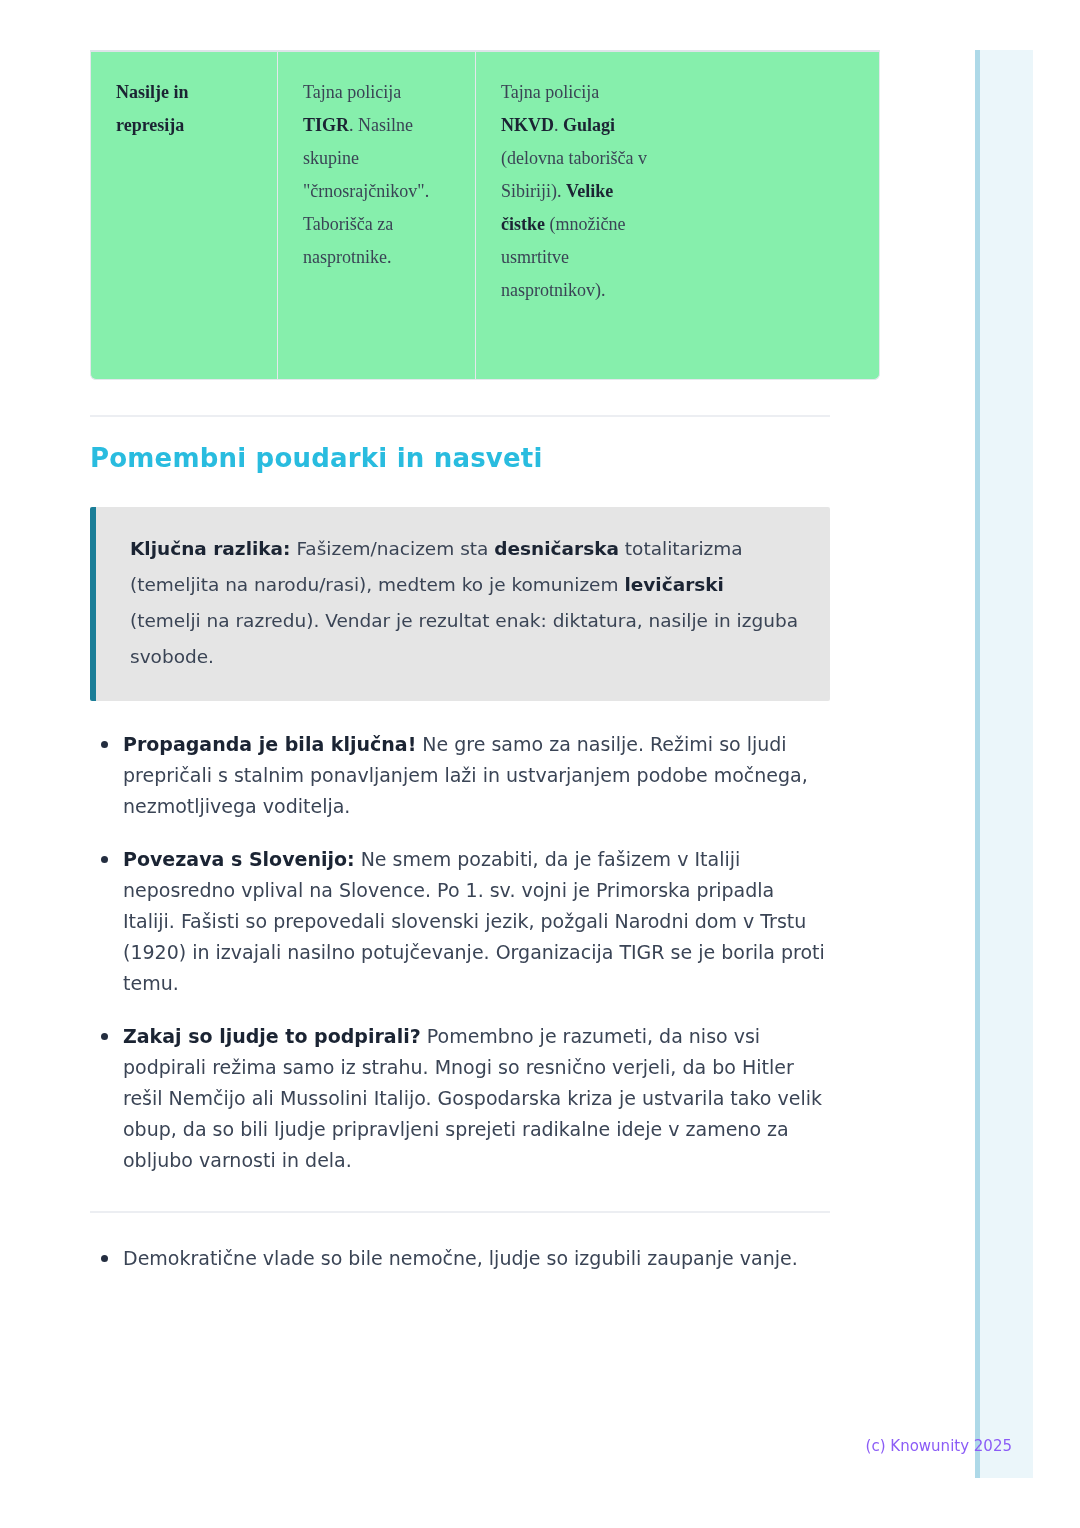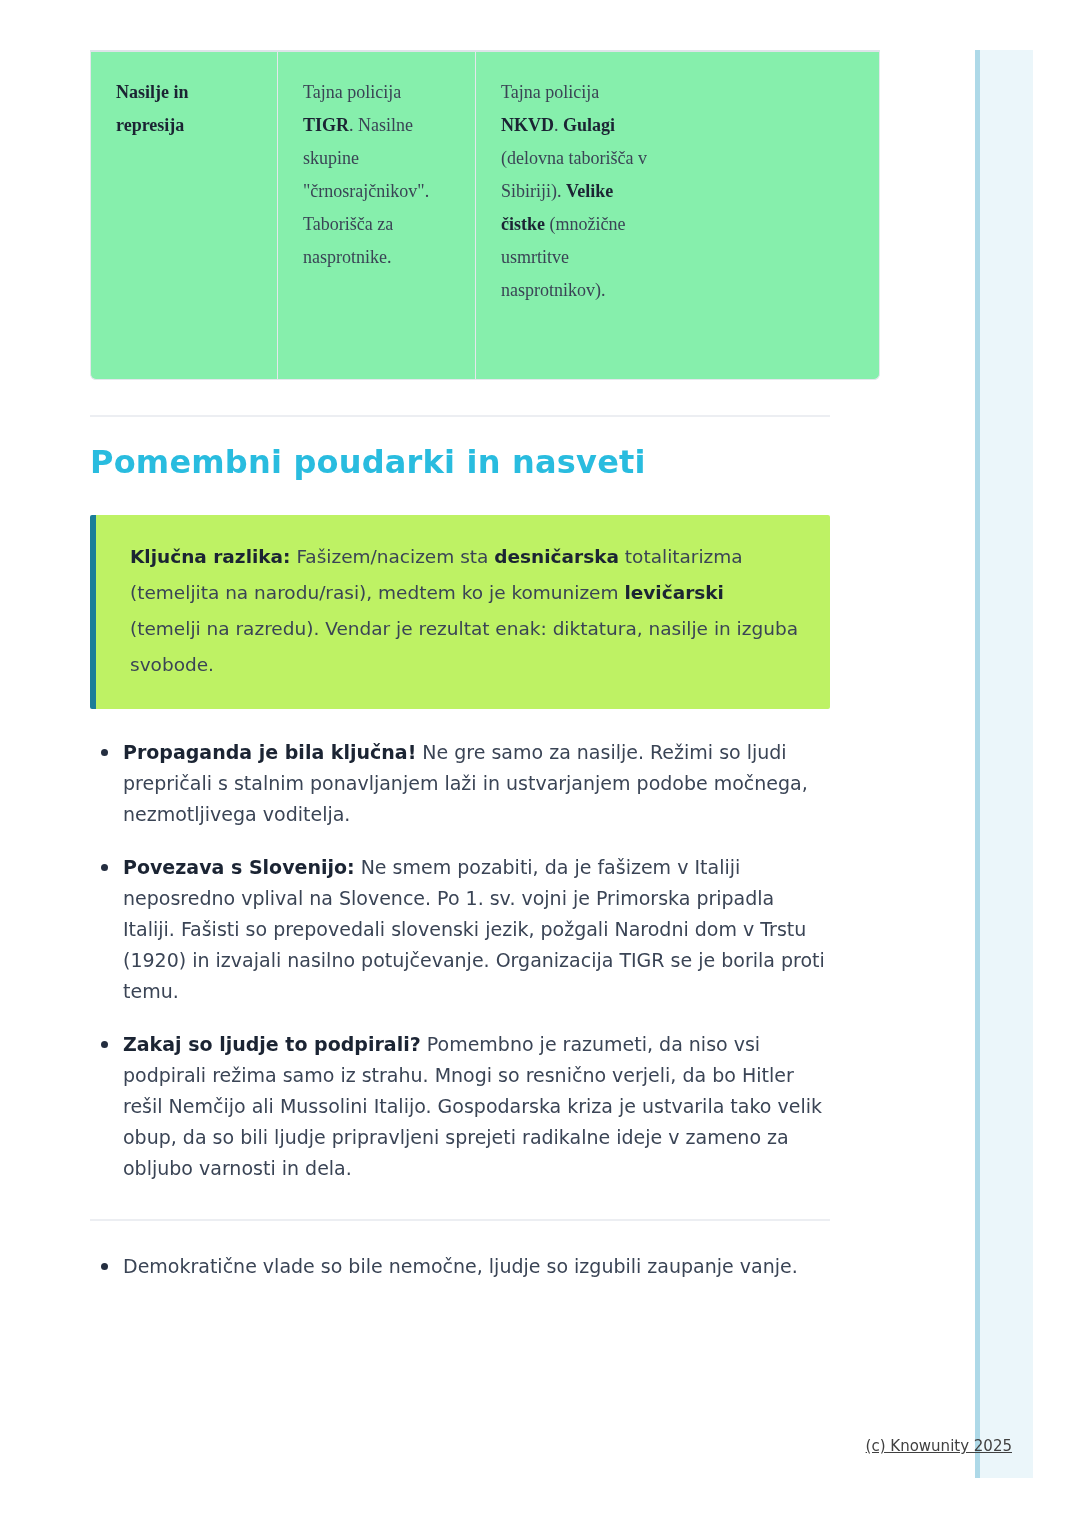--- a/index.html
+++ b/index.html
@@ -60,30 +60,30 @@
   
   .divider {
     border: none;
     height: 2px;
     background: #eceef2;
     width: 740px;
     margin: 35px 0 0 0;
   }
   h2.section-title {
     margin-top: 26px;
-    font-size: 32px;
+    font-size: 26px;
     font-weight: bold;
     color: #29bcdf;
     letter-spacing: 0.2px;
   }
   
   .callout {
     margin-top: 34px;
     width: 740px;
-    background: #bef264;
+    background: #e5e5e5;
     border-left: 6px solid #1b7e98;
     border-radius: 2px;
     padding: 24px 30px 26px 34px;
     font-size: 18.5px;
     line-height: 36px;
     color: #3a4455;
   }
   
   .bullets {
     list-style: none;
@@ -108,23 +108,22 @@
     border-radius: 50%;
     background: #242e40;
   }
   .bullets.last { margin-top: 30px; }
   
   .footer {
     position: absolute;
     top: 1437px;
     right: 68px;
     font-size: 15px;
-    color: #404040;
+    color: #8b5cf6;
     z-index: 3;
-    text-decoration: underline;
   }
 </style>
 </head>
 <body>
 
 <div class="page">
 
   <div class="side-panel"></div>
 
   <div class="content">

